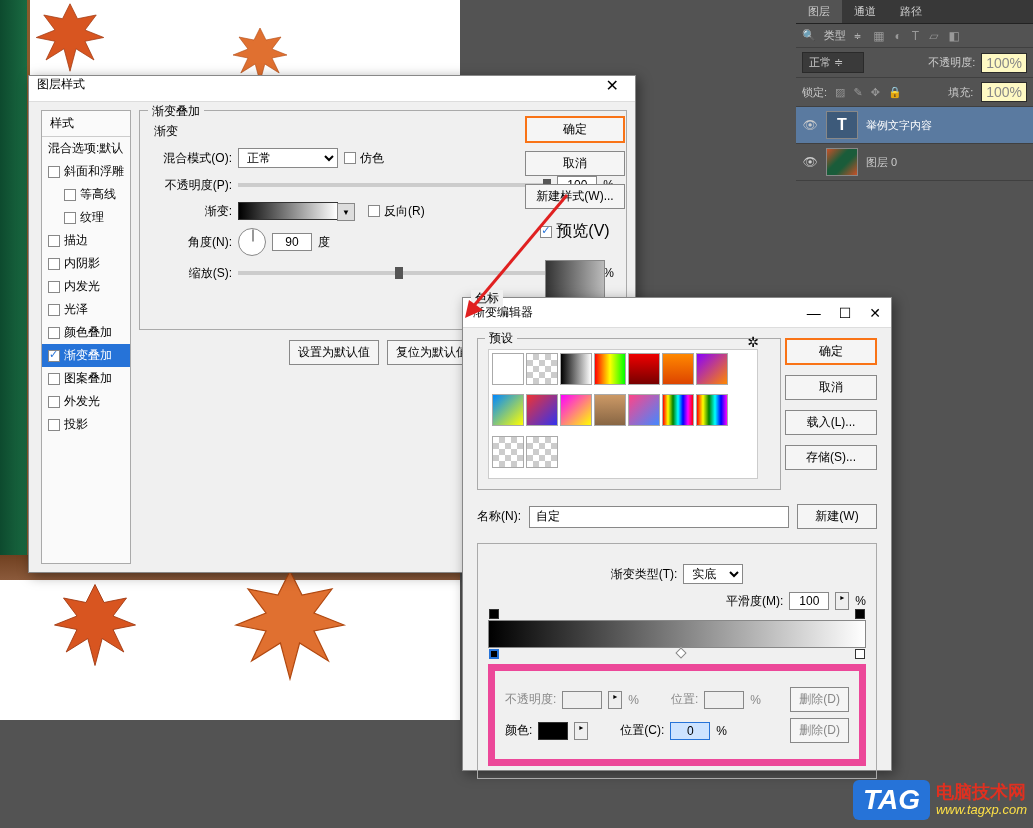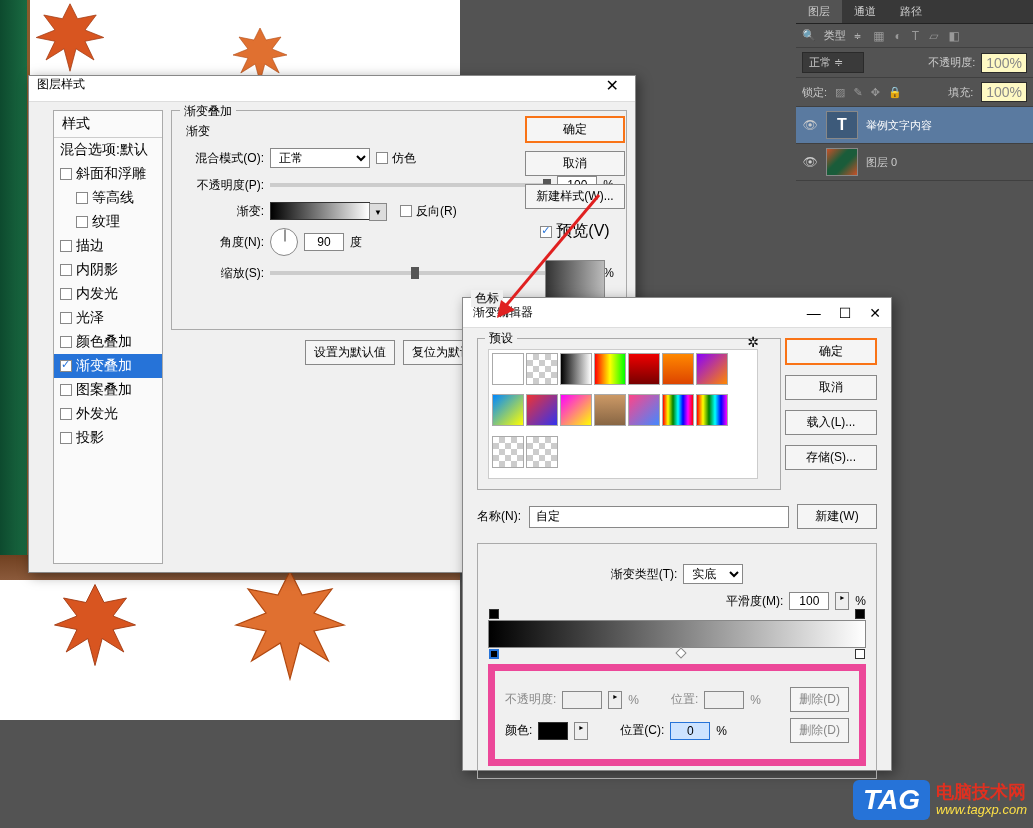--- a/index.html
+++ b/index.html
@@ -36,21 +36,21 @@
   .leaf1 { top: 0; left: 30px; width: 80px; height: 75px; }
   .leaf2 { top: 25px; left: 225px; width: 70px; height: 60px; }
   .leaf3 { top: 570px; left: 50px; width: 90px; height: 110px; }
   .leaf4 { top: 550px; left: 230px; width: 120px; height: 150px; }
   
   
   .dialog-ls { position: absolute; top: 75px; left: 28px; width: 608px; height: 498px; background: #f0f0f0; border: 1px solid #888; box-shadow: 3px 3px 12px rgba(0,0,0,0.4); }
   .dialog-titlebar { height: 26px; background: #fff; border-bottom: 1px solid #ddd; display: flex; align-items: flex-start; padding: 0 8px; font-size: 12px; }
   .dialog-close { margin-left: auto; font-size: 16px; cursor: pointer; padding: 0 8px; }
   .dialog-body { display: flex; height: calc(100% - 26px); }
-  .style-list { width: 110px; border: 1px solid #aaa; margin: 8px 0 8px 24px; background: #fafafa; font-size: 14px; }
+  .style-list { width: 90px; border: 1px solid #aaa; margin: 8px 0 8px 12px; background: #fafafa; font-size: 12px; }
   .style-list-header { padding: 4px 8px; border-bottom: 1px solid #ccc; }
   .style-list-item { padding: 3px 6px; display: flex; align-items: center; gap: 4px; cursor: pointer; }
   .style-list-item.selected { background: #2673d8; color: #fff; }
   .style-list-item.indent { padding-left: 22px; }
   .style-chk { width: 12px; height: 12px; border: 1px solid #888; display: inline-block; background: #fff; }
   .style-chk.checked { background: #fff; position: relative; }
   .style-chk.checked::after { content: "✓"; position: absolute; top: -3px; left: 0; font-size: 11px; color: #2673d8; }
   
   .style-content { flex: 1; padding: 8px; position: relative; }
   .fieldset { border: 1px solid #aaa; padding: 10px 12px; font-size: 12px; position: relative; }

